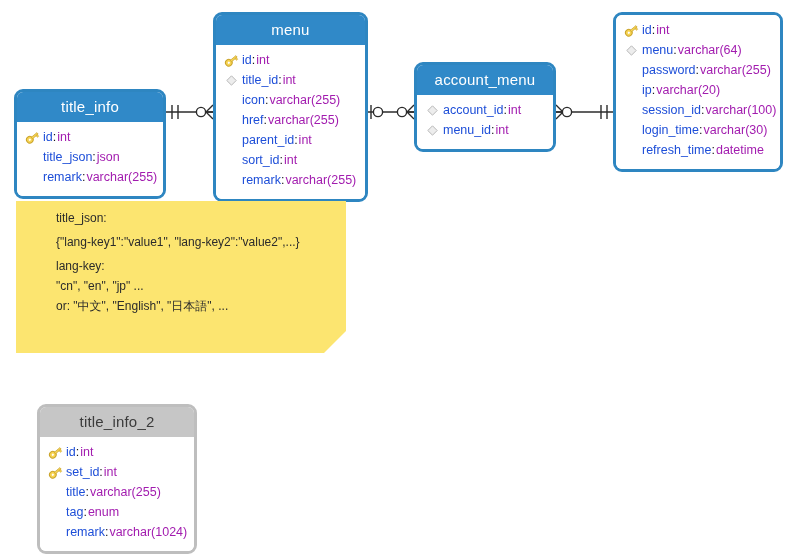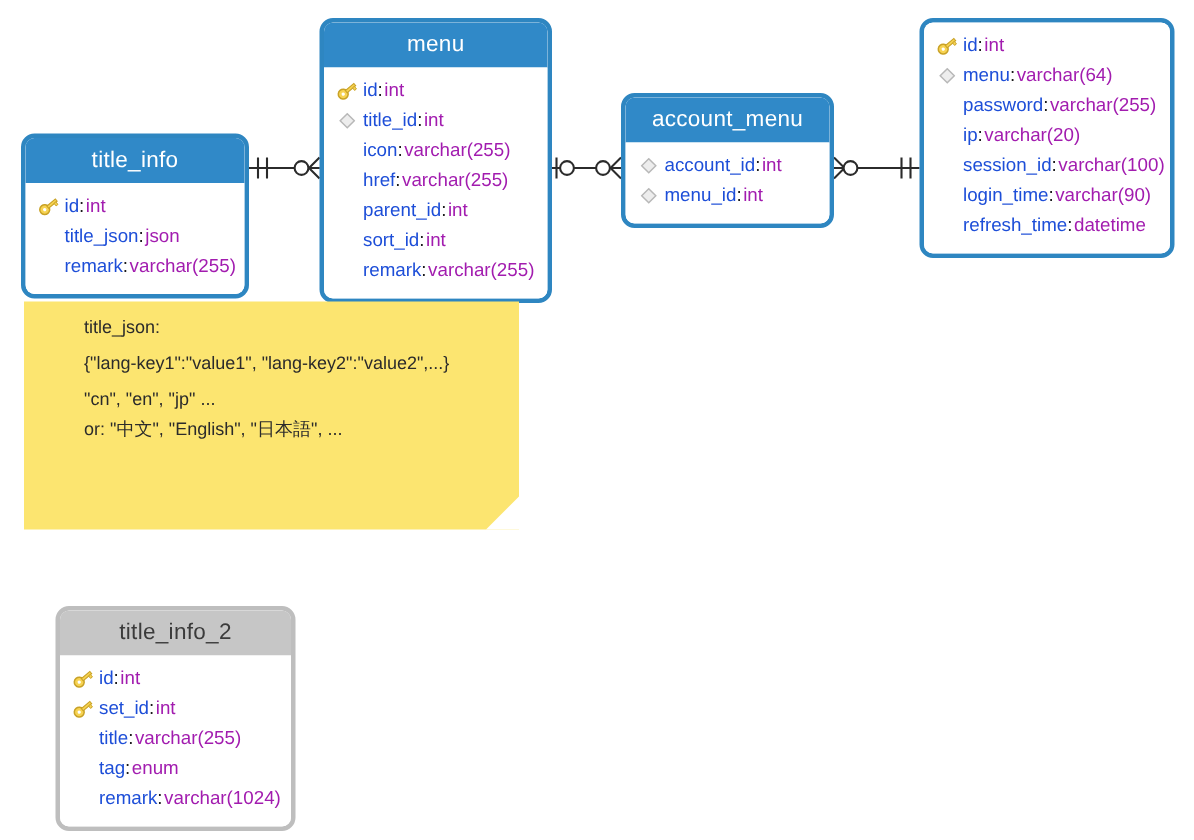--- a/index.html
+++ b/index.html
@@ -294,34 +294,35 @@
       <div class="attr">
         <span class="ico"></span>
         <span class="nm">session_id</span>
           <span class="colon">:</span>
         <span class="ty">varchar(100)</span>
       </div>
       <div class="attr">
         <span class="ico"></span>
         <span class="nm">login_time</span>
           <span class="colon">:</span>
-        <span class="ty">varchar(90)</span>
+        <span class="ty">varchar(30)</span>
       </div>
       <div class="attr">
         <span class="ico"></span>
         <span class="nm">refresh_time</span>
           <span class="colon">:</span>
         <span class="ty">datetime</span>
       </div>
     </div>
   </div>
 
   <div class="note" style="left:16px; top:201px; width:330px; height:152px;padding-left:40px;">
     <p class="line">title_json:</p>
     <p class="line">{"lang-key1":"value1", "lang-key2":"value2",...}</p>
+    <p class="line tight">lang-key:</p>
     <p class="line tight">"cn", "en", "jp" ...</p>
     <p class="line">or: "中文", "English", "日本語", ...</p>
     <span class="fold"></span>
   </div>
 
   <div class="entity gray" style="left:23px; top:404px; width:160px;margin-left:14px;">
     <div class="entity-header">title_info_2</div>
     <div class="entity-body">
       <div class="attr">
         <span class="ico">

